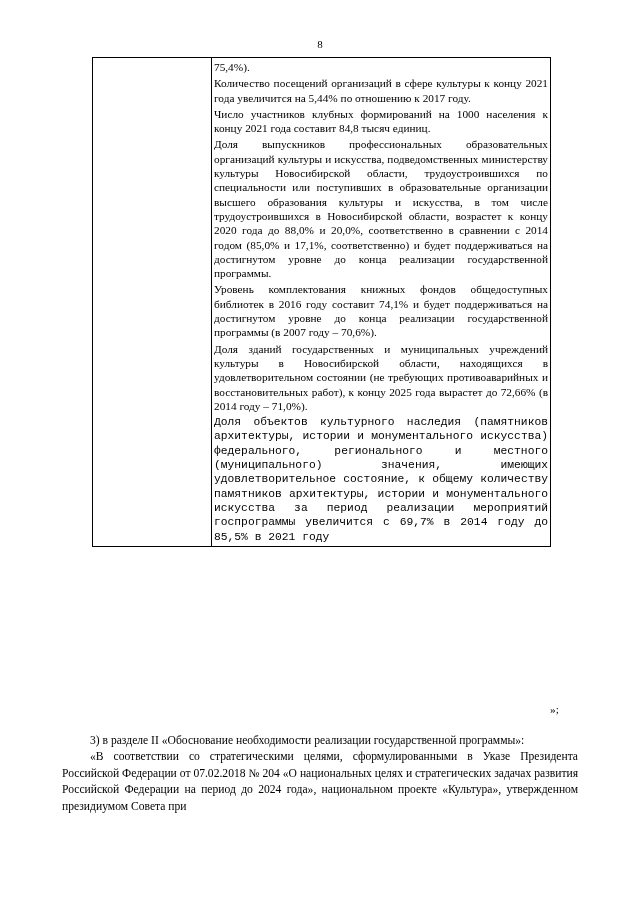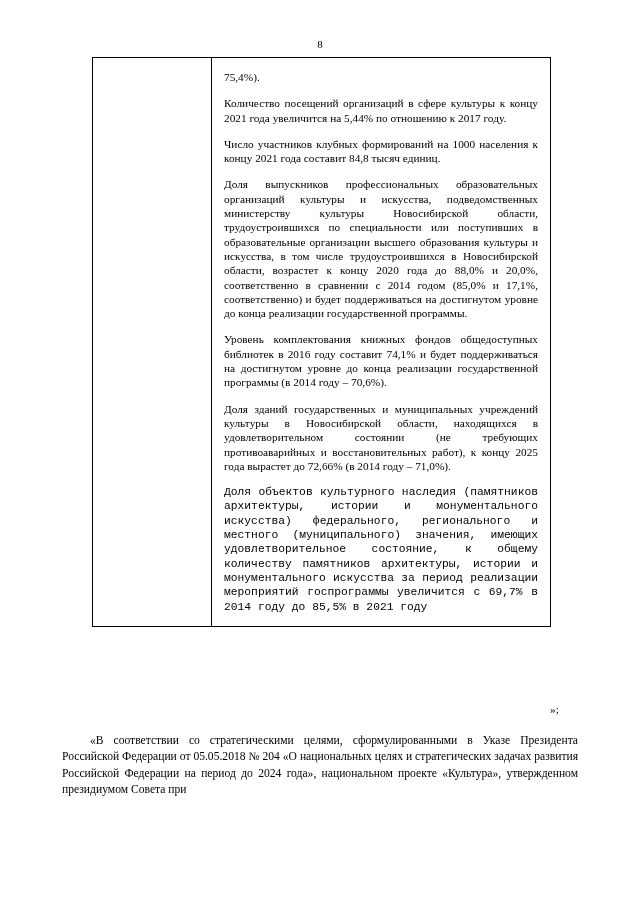--- a/index.html
+++ b/index.html
@@ -54,21 +54,21 @@
     padding: 3px 6px 4px 6px;
   }
   .cell-text {
     font-size: 11.3px;
     line-height: 14.3px;
     text-align: justify;
     text-justify: inter-word;
     hyphens: none;
   }
   .cell-text p {
-    margin: 12px;
+    margin: 2px;
     text-align: justify;
   }
   .cell-text p.last {
     text-align: justify;
     font-family: Liberation Mono, monospace;
   }
   .tail-mark {
     position: absolute;
     left: 550px;
     top: 703px;
@@ -102,29 +102,30 @@
     <table class="doc-table">
       <tbody>
           <tr>
         <td class="col-narrow"></td>
         <td class="col-wide">
           <div class="cell-text">
             <p>75,4%).</p>
             <p>Количество посещений организаций в сфере культуры к концу 2021 года увеличится на 5,44% по отношению к 2017 году.</p>
             <p>Число участников клубных формирований на 1000 населения к концу 2021 года составит 84,8 тысяч единиц.</p>
             <p>Доля выпускников профессиональных образовательных организаций культуры и искусства, подведомственных министерству культуры Новосибирской области, трудоустроившихся по специальности или поступивших в образовательные организации высшего образования культуры и искусства, в том числе трудоустроившихся в Новосибирской области, возрастет к концу 2020 года до 88,0% и 20,0%, соответственно в сравнении с 2014 годом (85,0% и 17,1%, соответственно) и будет поддерживаться на достигнутом уровне до конца реализации государственной программы.</p>
-            <p>Уровень комплектования книжных фондов общедоступных библиотек в 2016 году составит 74,1% и будет поддерживаться на достигнутом уровне до конца реализации государственной программы (в 2014 году – 70,6%).</p>
+            <p>Уровень комплектования книжных фондов общедоступных библиотек в 2016 году составит 74,1% и будет поддерживаться на достигнутом уровне до конца реализации государственной программы (в 2007 году – 70,6%).</p>
             <p>Доля зданий государственных и муниципальных учреждений культуры в Новосибирской области, находящихся в удовлетворительном состоянии (не требующих противоаварийных и восстановительных работ), к концу 2025 года вырастет до 72,66% (в 2014 году – 71,0%).</p>
             <p class="last">Доля объектов культурного наследия (памятников архитектуры, истории и монументального искусства) федерального, регионального и местного (муниципального) значения, имеющих удовлетворительное состояние, к общему количеству памятников архитектуры, истории и монументального искусства за период реализации мероприятий госпрограммы увеличится с 69,7% в 2014 году до 85,5% в 2021 году</p>
           </div>
         </td>
       </tr>
     </tbody>
       </table>
   </div>
 
   <div class="tail-mark">»;</div>
 
   <div class="body-text">
-    <p class="indent">«В соответствии со стратегическими целями, сформулированными в Указе Президента Российской Федерации от 05.05.2018 № 204 «О национальных целях и стратегических задачах развития Российской Федерации на период до 2024 года», национальном проекте «Культура», утвержденном президиумом Совета при</p>
+    <p class="indent">3) в разделе II «Обоснование необходимости реализации государственной программы»:</p>
+    <p class="indent">«В соответствии со стратегическими целями, сформулированными в Указе Президента Российской Федерации от 07.02.2018 № 204 «О национальных целях и стратегических задачах развития Российской Федерации на период до 2024 года», национальном проекте «Культура», утвержденном президиумом Совета при</p>
   </div>
 
 </div>
 
 </body></html>

